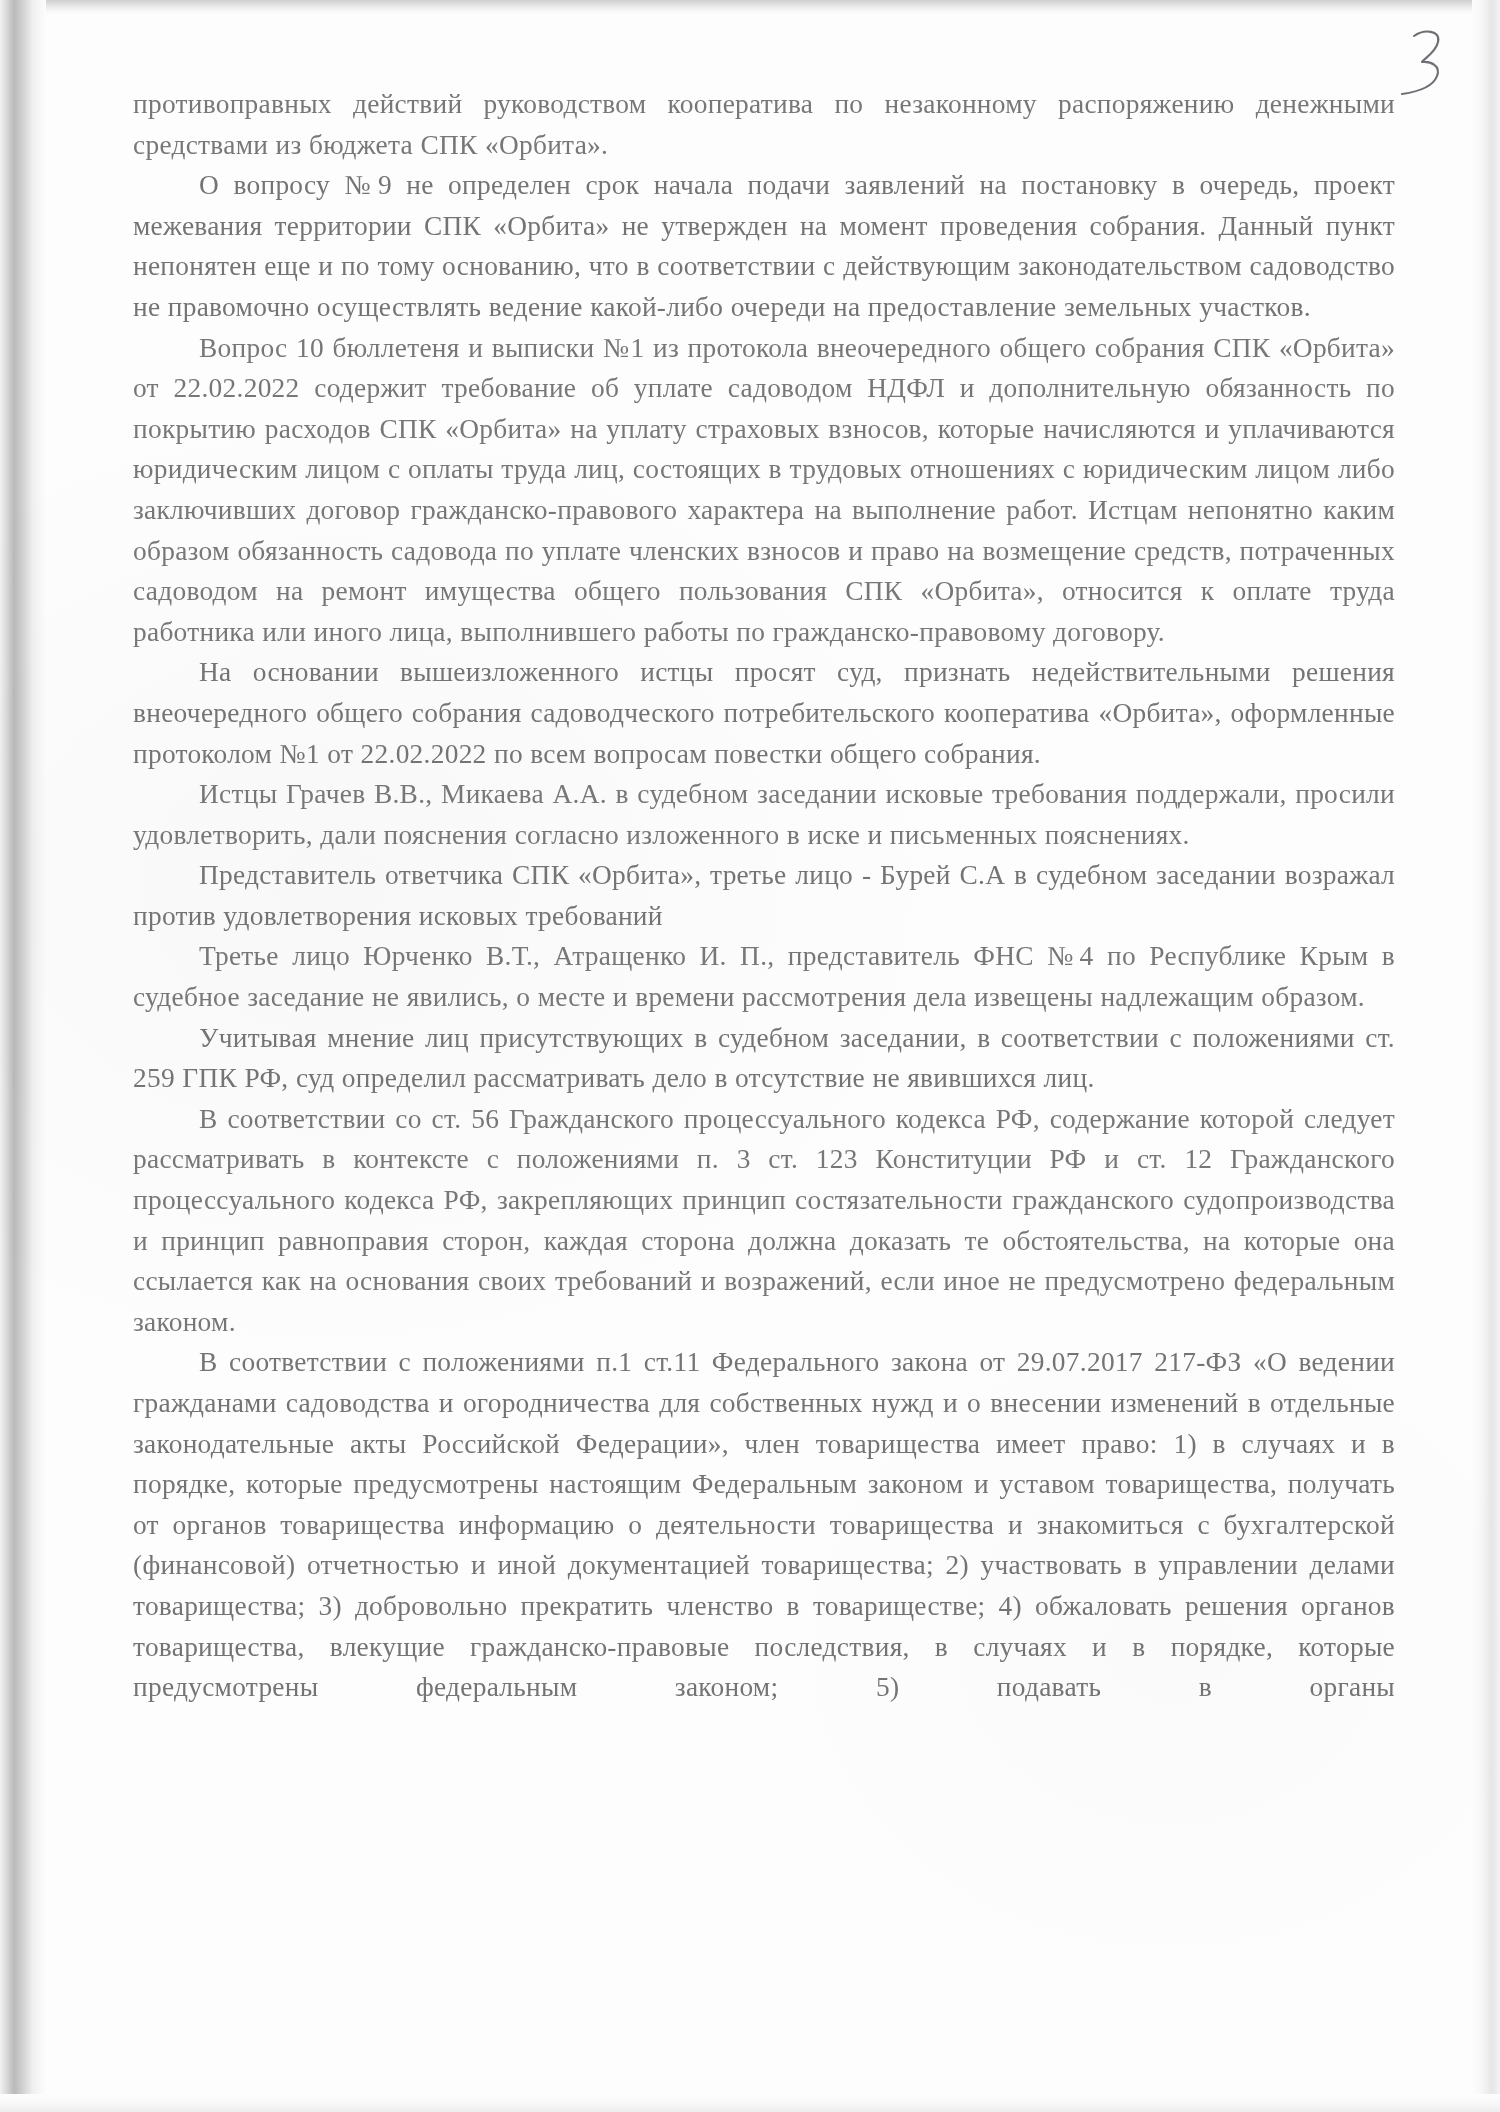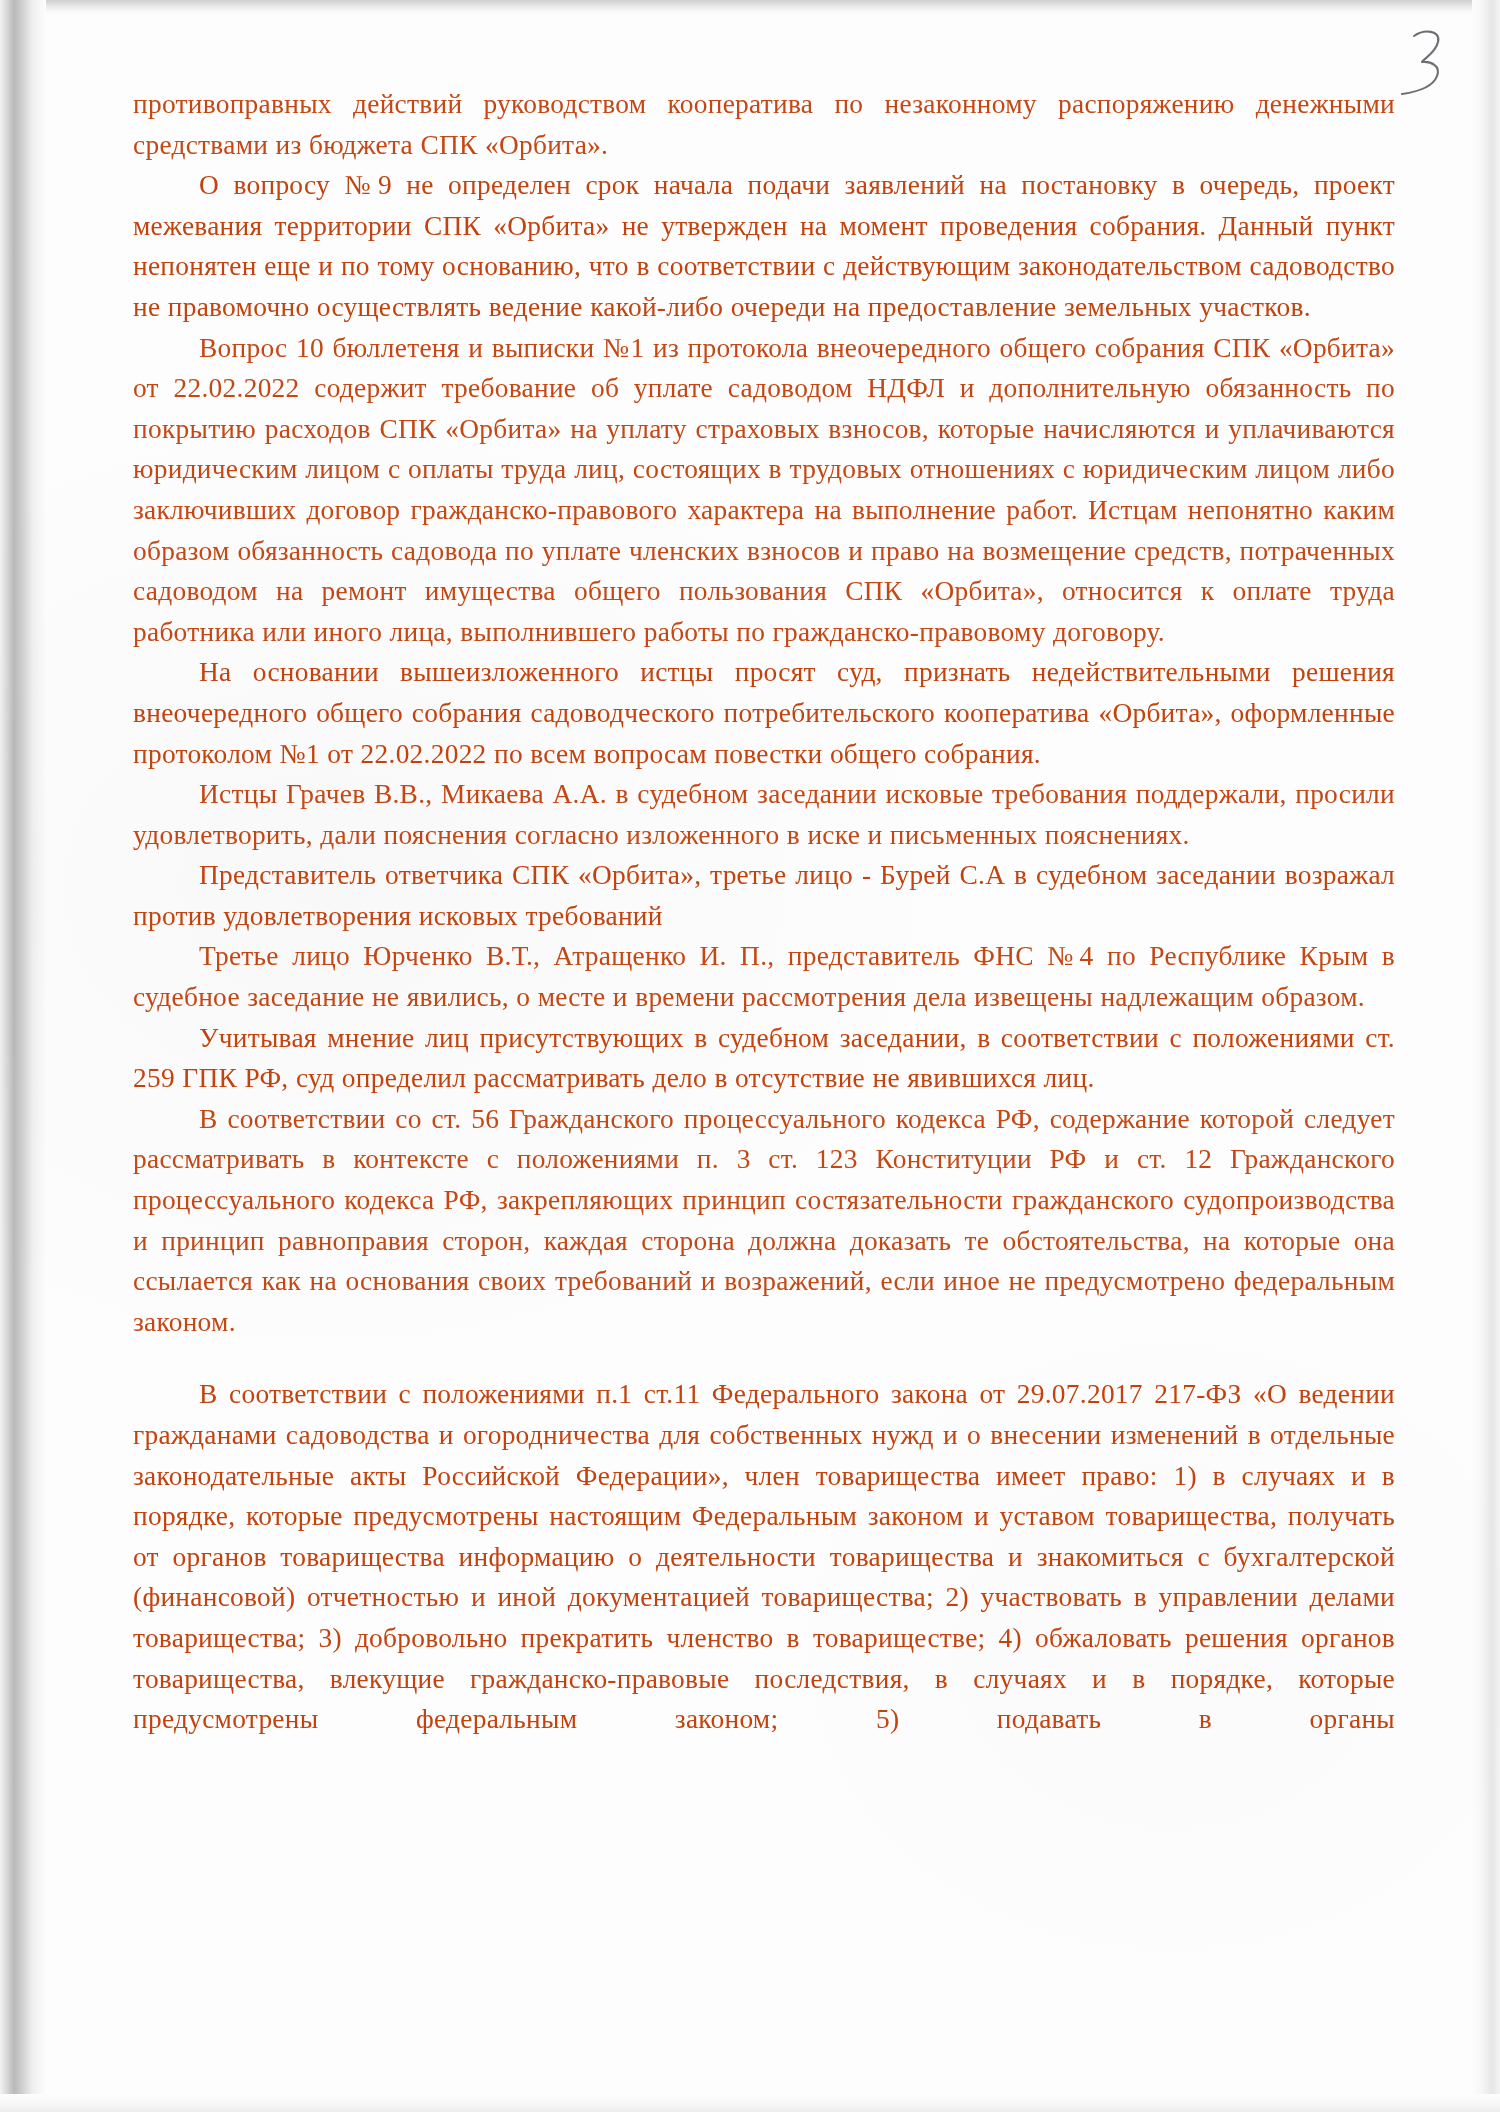--- a/index.html
+++ b/index.html
@@ -9,21 +9,21 @@
     background: #ffffff;
   }
 
   .page {
     position: relative;
     width: 1500px;
     height: 2112px;
     background: #fdfdfd;
     overflow: hidden;
     font-family: "Liberation Serif", "DejaVu Serif", serif;
-    color: #c2410c;
+    color: #737373;
   }
 
   
   .scan-edge-left {
     position: absolute;
     left: 0;
     top: 0;
     width: 46px;
     height: 2112px;
     background: linear-gradient(
@@ -120,21 +120,20 @@
     margin: 0;
     text-indent: 66px;
     text-align: justify;
     hyphens: none;
   }
   .text-body p.no-indent {
     text-indent: 0;
   }
   .text-body p:last-child {
     text-align-last: justify;
-    margin-top: 32px;
   }
 
   
   .text-body p:nth-child(odd)  { opacity: 0.965; }
   .text-body p:nth-child(even) { opacity: 0.99; }
 </style>
 </head>
 <body>
 
 <div class="page">

